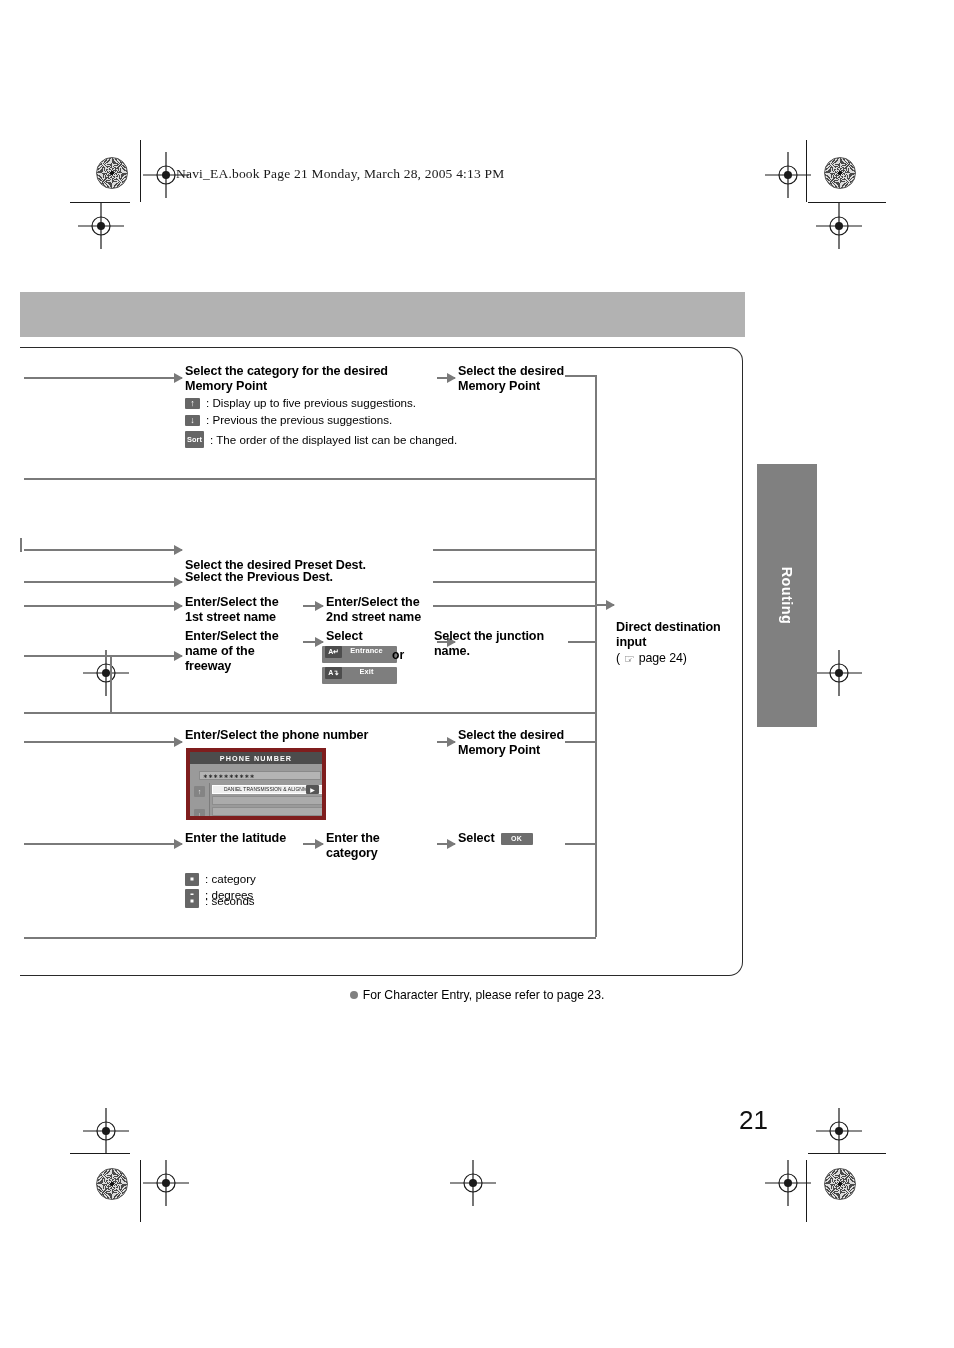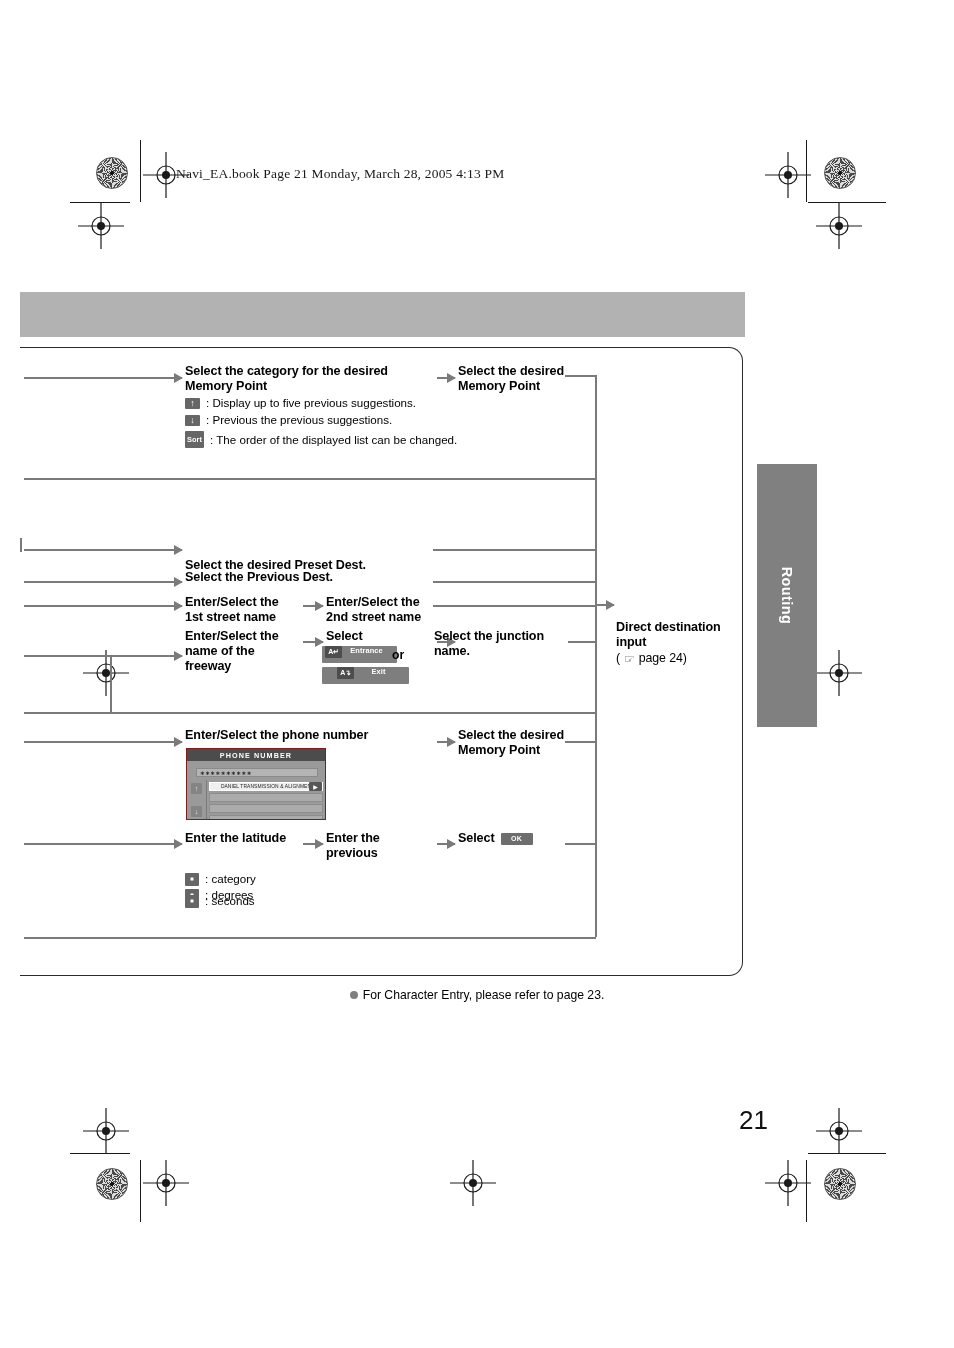--- a/index.html
+++ b/index.html
@@ -250,21 +250,21 @@
   }
 
   
   .phone-screen {
     position: absolute;
     left: 186px;
     top: 748px;
     width: 140px;
     height: 72px;
     background: #9a9a9a;
-    border: 1px solid #7f1d1d;
+    border: 4px solid #7f1d1d;
     box-sizing: border-box;
     overflow: hidden;
   }
   .ps-title {
     height: 12px;
     background: #4c4c4c;
     color: #ffffff;
     font-size: 7.2px;
     font-weight: bold;
     letter-spacing: 1.1px;
@@ -530,21 +530,21 @@
 <div class="step" style="left:185px; top:629px; width:112px;">Enter/Select the name of the freeway</div>
 
 <div class="arrow-h" style="left:303px; top:641px; width:20px;"></div>
 <div class="step" style="left:326px; top:629px; width:90px;">Select</div>
 
 <div class="fwy-btn" style="left:322px; top:646px;">
   <span class="fwy-ico">A↵</span>
   <span class="fwy-label">Entrance</span>
 </div>
 <div class="or-text" style="left:392px; top:648px;">or</div>
-<div class="fwy-btn" style="left:322px; top:667px;padding-left:12px;">
+<div class="fwy-btn" style="left:322px; top:667px;">
   <span class="fwy-ico">A↴</span>
   <span class="fwy-label">Exit</span>
 </div>
 
 <div class="arrow-h" style="left:437px; top:641px; width:18px;"></div>
 <div class="step" style="left:434px; top:629px; width:118px;">Select the junction name.</div>
 <div class="hline" style="left:568px; top:641px; width:28px;"></div>
 
 <div class="hline" style="left:24px; top:712px; width:572px;"></div>
 
@@ -576,21 +576,21 @@
     <div class="ps-row">
       <span class="ps-row-txt"></span>
     </div>
   </div>
   <div class="ps-next">▶</div>
 </div>
 
 <div class="arrow-h" style="left:24px; top:843px; width:158px;"></div>
 <div class="step" style="left:185px; top:831px; width:120px;">Enter the latitude</div>
 <div class="arrow-h" style="left:303px; top:843px; width:20px;"></div>
-<div class="step" style="left:326px; top:831px; width:90px;">Enter the previous</div>
+<div class="step" style="left:326px; top:831px; width:90px;">Enter the category</div>
 
 <div class="arrow-h" style="left:437px; top:843px; width:18px;"></div>
 <div class="step" style="left:458px; top:831px; width:130px;">
   <span>Select</span><span class="ok-btn">OK</span>
 </div>
 <div class="hline" style="left:565px; top:843px; width:31px;"></div>
 
 <div class="note" style="left:185px; top:888px;">
   <span class="key key-dot"></span>
   <span class="note-txt">: degrees</span>

